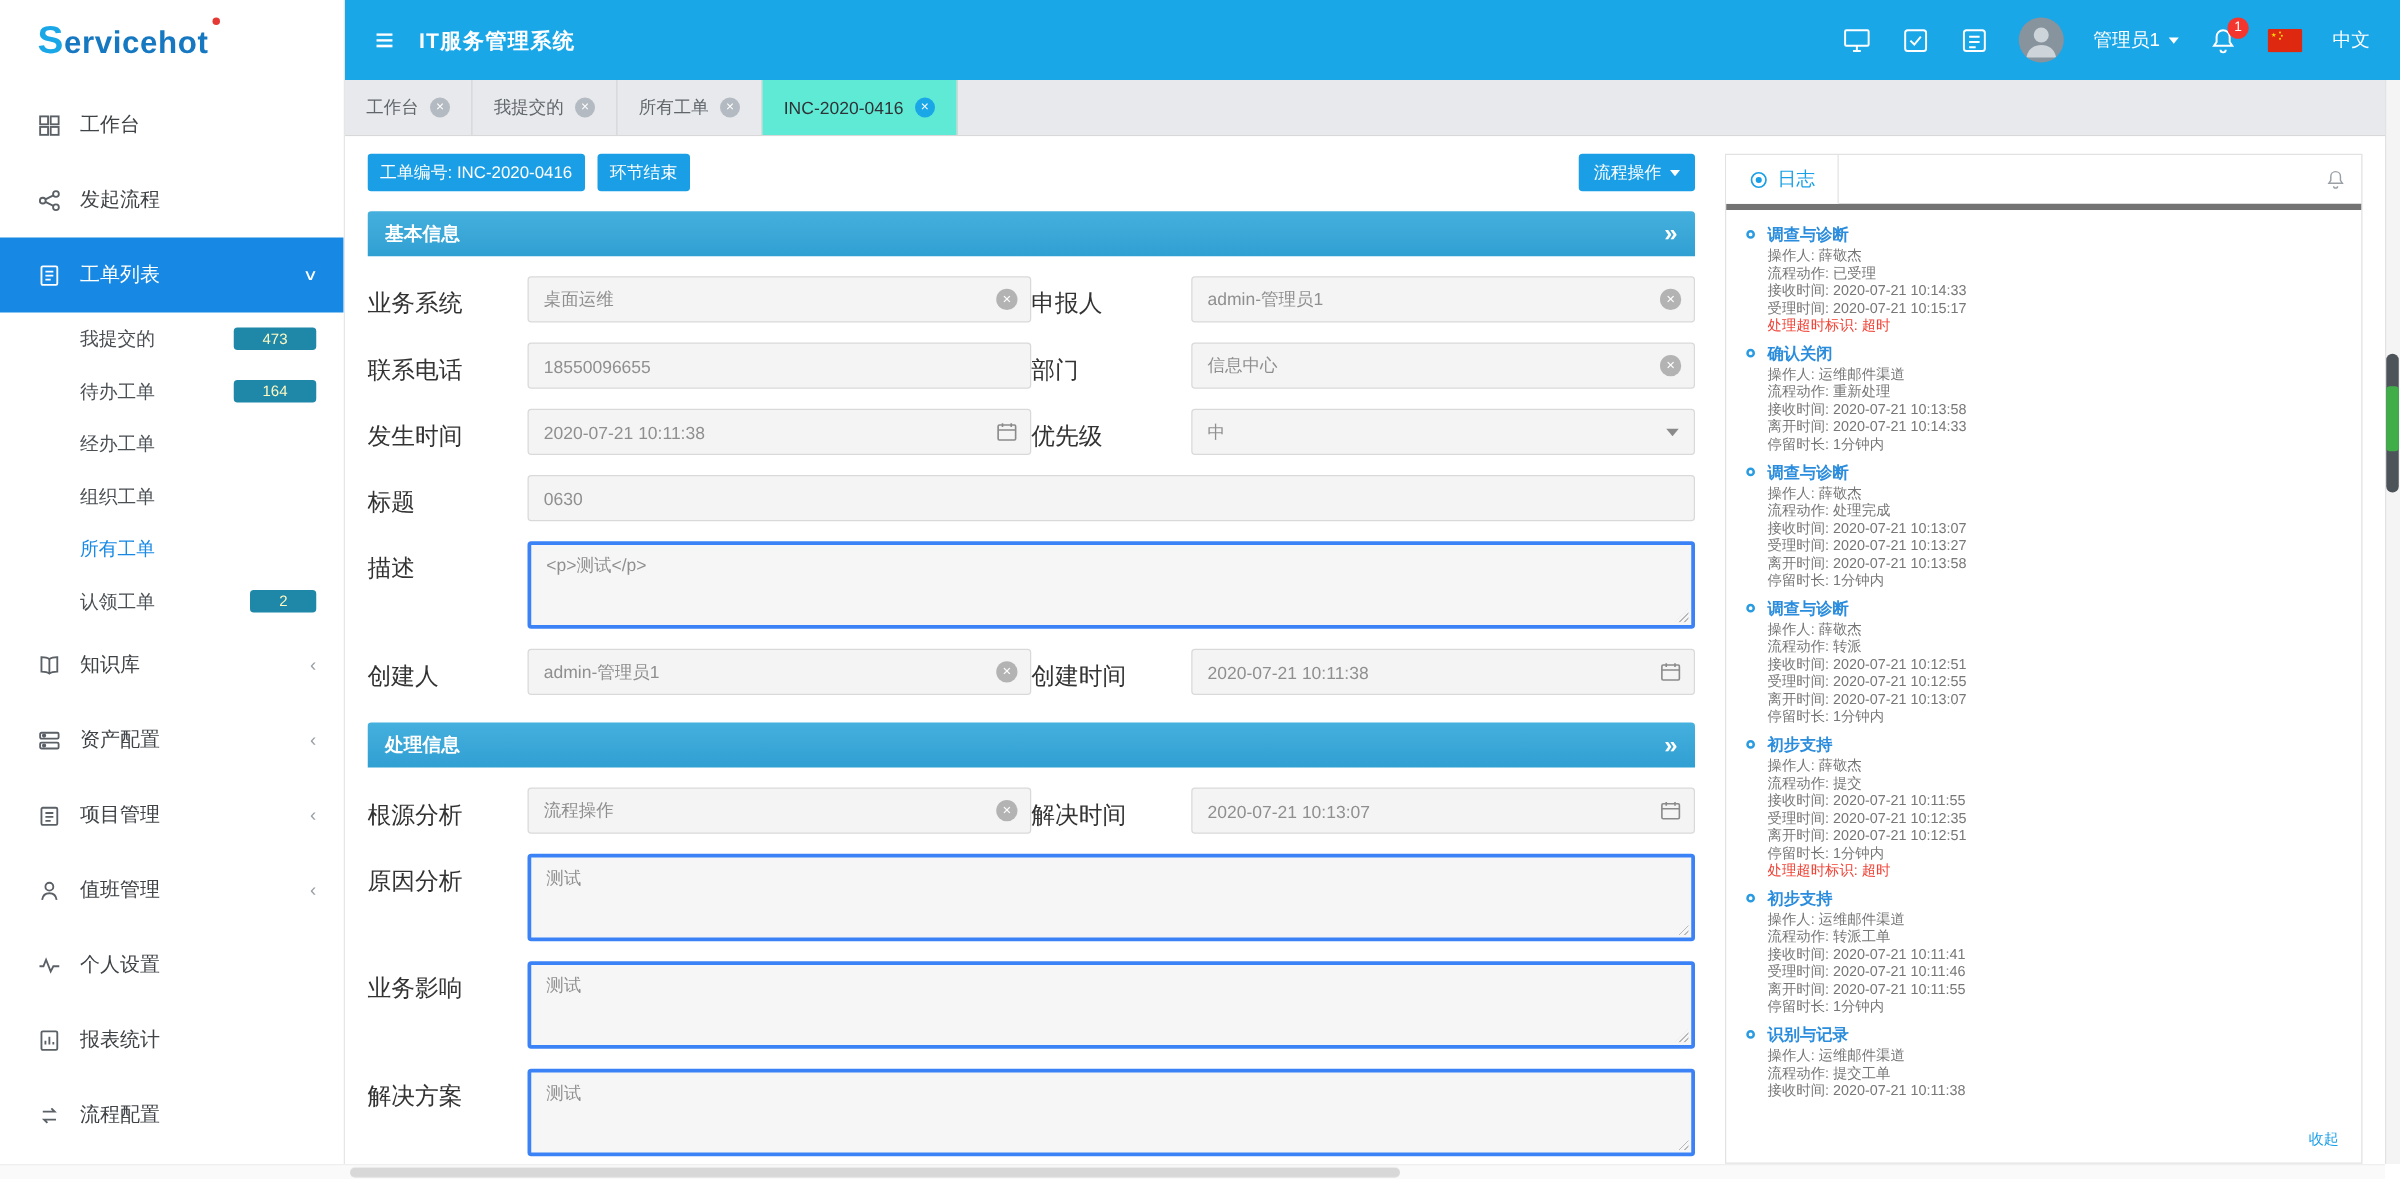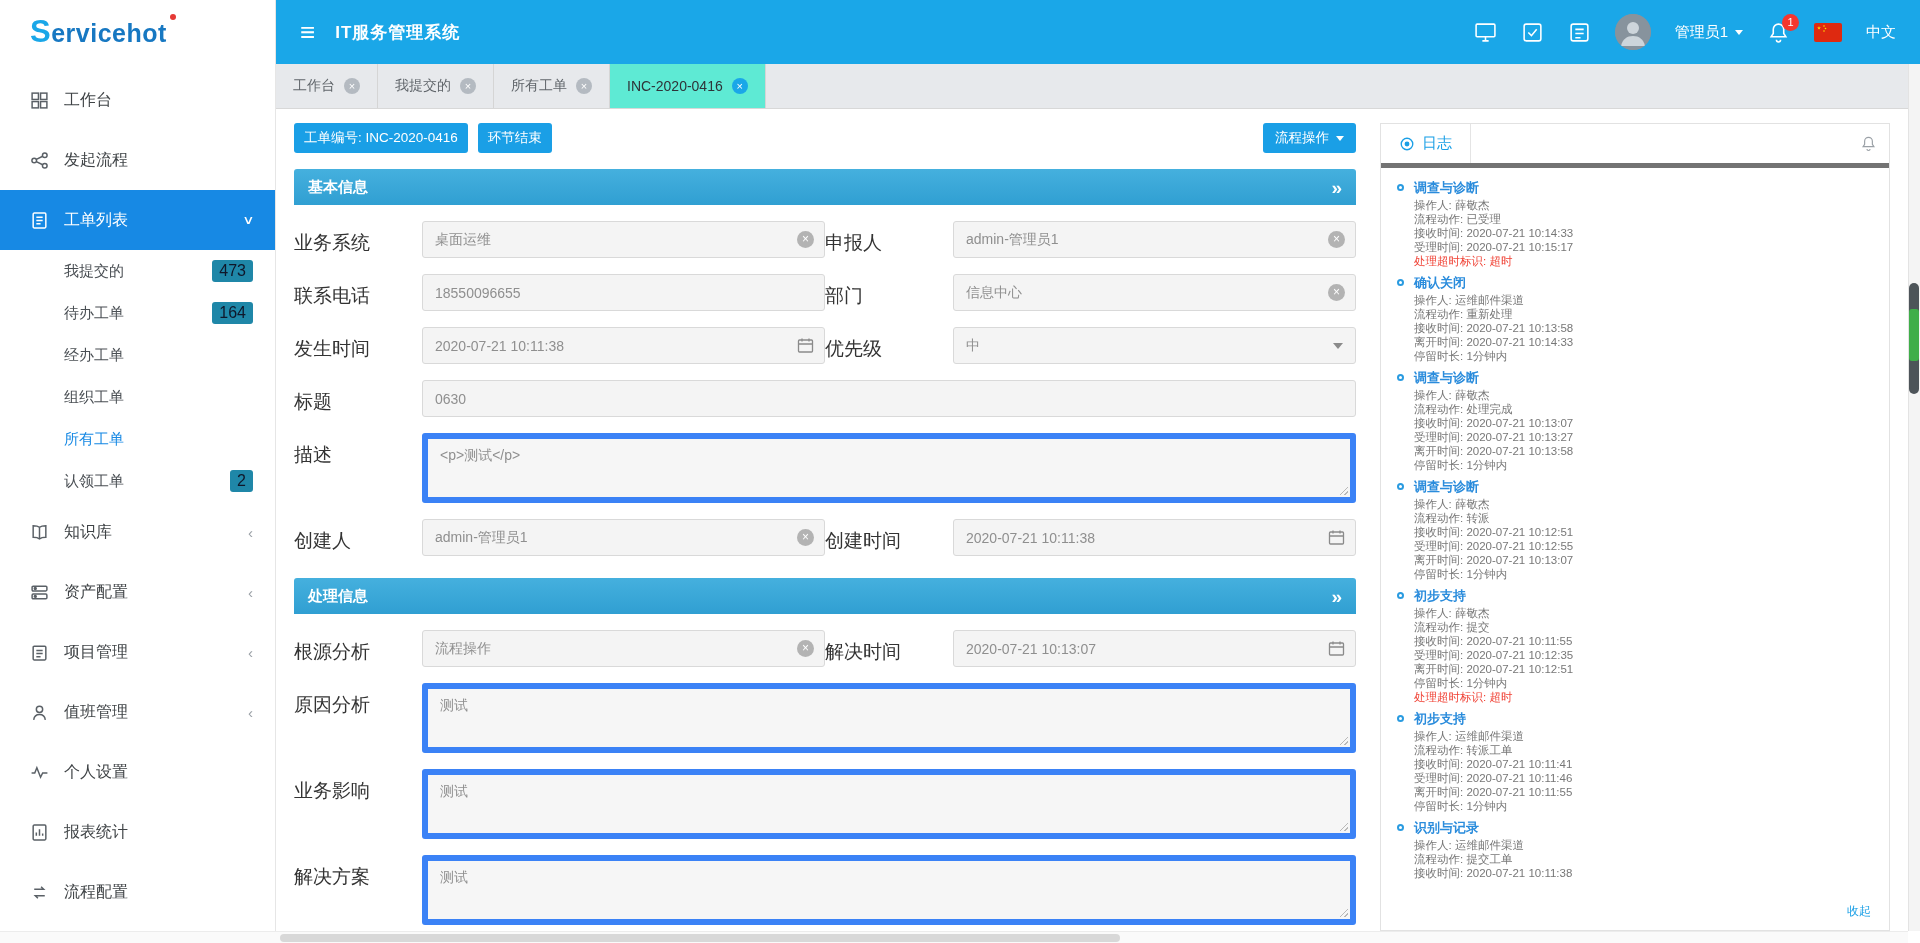--- a/index.html
+++ b/index.html
@@ -15,21 +15,21 @@
   .nav{flex:1;padding-top:6px;overflow:hidden}
   .nav-item{height:60px;display:flex;align-items:center;padding:0 22px 0 30px;font-size:16px;color:#3f4346;cursor:pointer}
   .nav-item .nicon{width:19px;height:19px;margin-right:15px;color:#5a6066;flex:none}
   .nav-item.active{background:#1789e4;color:#fff}
   .nav-item.active .nicon{color:#fff}
   .chev{margin-left:auto;color:#9aa0a6;font-size:15px;line-height:1}
   .chev.down{font-size:12px;transform:scaleX(1.4)}
   .nav-item.active .chev{color:#fff}
   .submenu-item{height:42px;display:flex;align-items:center;padding:0 22px 0 64px;font-size:15px;color:#4a4f54;cursor:pointer}
   .submenu-item.active{color:#1789e4}
-  .badge{margin-left:auto;background:#1f87a8;color:#0f172a;font-size:16px;line-height:1;padding:3px 7px;border-radius:3px}
+  .badge{margin-left:auto;background:#1f87a8;color:#fef9c3;font-size:12px;line-height:1;padding:3px 23px;border-radius:3px}
 
   
   .main{flex:1;display:flex;flex-direction:column;min-width:0}
   .topbar{height:64px;flex:none;background:#1aa7e8;display:flex;align-items:center;color:#fff;padding:0 24px}
   .hamburger{font-size:26px;margin-right:20px;cursor:pointer;line-height:1}
   .hamburger::after{content:"≡";font-weight:bold}
   .app-title{font-size:17px;font-weight:bold;letter-spacing:1px}
   .topbar-right{margin-left:auto;display:flex;align-items:center;gap:24px}
   .tico{width:23px;height:23px;cursor:pointer;display:block}
   .avatar{width:36px;height:36px;border-radius:50%;background:#87939d;overflow:hidden;flex:none;cursor:pointer}
@@ -59,21 +59,21 @@
   .expand-ic{margin-left:auto;font-size:19px;font-weight:bold;cursor:pointer;line-height:1}
   .expand-ic::after{content:"»"}
   .section2{margin-top:6px}
 
   .frow{display:flex;margin-bottom:16px;flex:none}
   .fcol{flex:1;display:flex;min-width:0}
   .fcol + .fcol{}
   .flabel{width:128px;flex:none;font-size:19px;color:#333;padding-top:9px}
   .fctrl{flex:1;position:relative;min-width:0}
   .ibox{height:37px;background:#f4f4f4;border:1px solid #d9d9d9;border-radius:3px;display:flex;align-items:center;padding:0 36px 0 12px;font-size:14px;color:#8f8f8f;white-space:nowrap;overflow:hidden}
-  .tbox{min-height:70px;background:#f6f6f6;border:6px solid #3b82f6;border-radius:3px;padding:8px 12px;font-size:14px;color:#8f8f8f;position:relative}
+  .tbox{min-height:70px;background:#f6f6f6;border:3px solid #3b82f6;border-radius:3px;padding:8px 12px;font-size:14px;color:#8f8f8f;position:relative}
   .tbox::after{content:"";position:absolute;right:2px;bottom:2px;width:11px;height:11px;background:repeating-linear-gradient(-45deg,transparent 0 2px,#b9b9b9 2px 3px);clip-path:polygon(100% 0,100% 100%,0 100%)}
   .clear-ic{position:absolute;right:11px;top:10px;width:17px;height:17px;border-radius:50%;background:#b3b3b3;color:#fff;text-align:center;line-height:16px;font-size:12px;cursor:pointer}
   .clear-ic::after{content:"×"}
   .cal-ic{position:absolute;right:11px;top:10px;width:17px;height:17px;color:#8a8a8a;cursor:pointer}
   .dd-ic{position:absolute;right:13px;top:16px;width:0;height:0;border:5px solid transparent;border-top:6px solid #8a8a8a;cursor:pointer}
 
   
   .log-col{flex:1;min-width:0;margin:14px 0 12px;display:flex;flex-direction:column}
   .log-card{background:#fff;border:1px solid #e2e2e2;flex:1;display:flex;flex-direction:column;min-height:0}
   .log-head{display:flex;align-items:stretch;border-bottom:5px solid #737373;flex:none}

